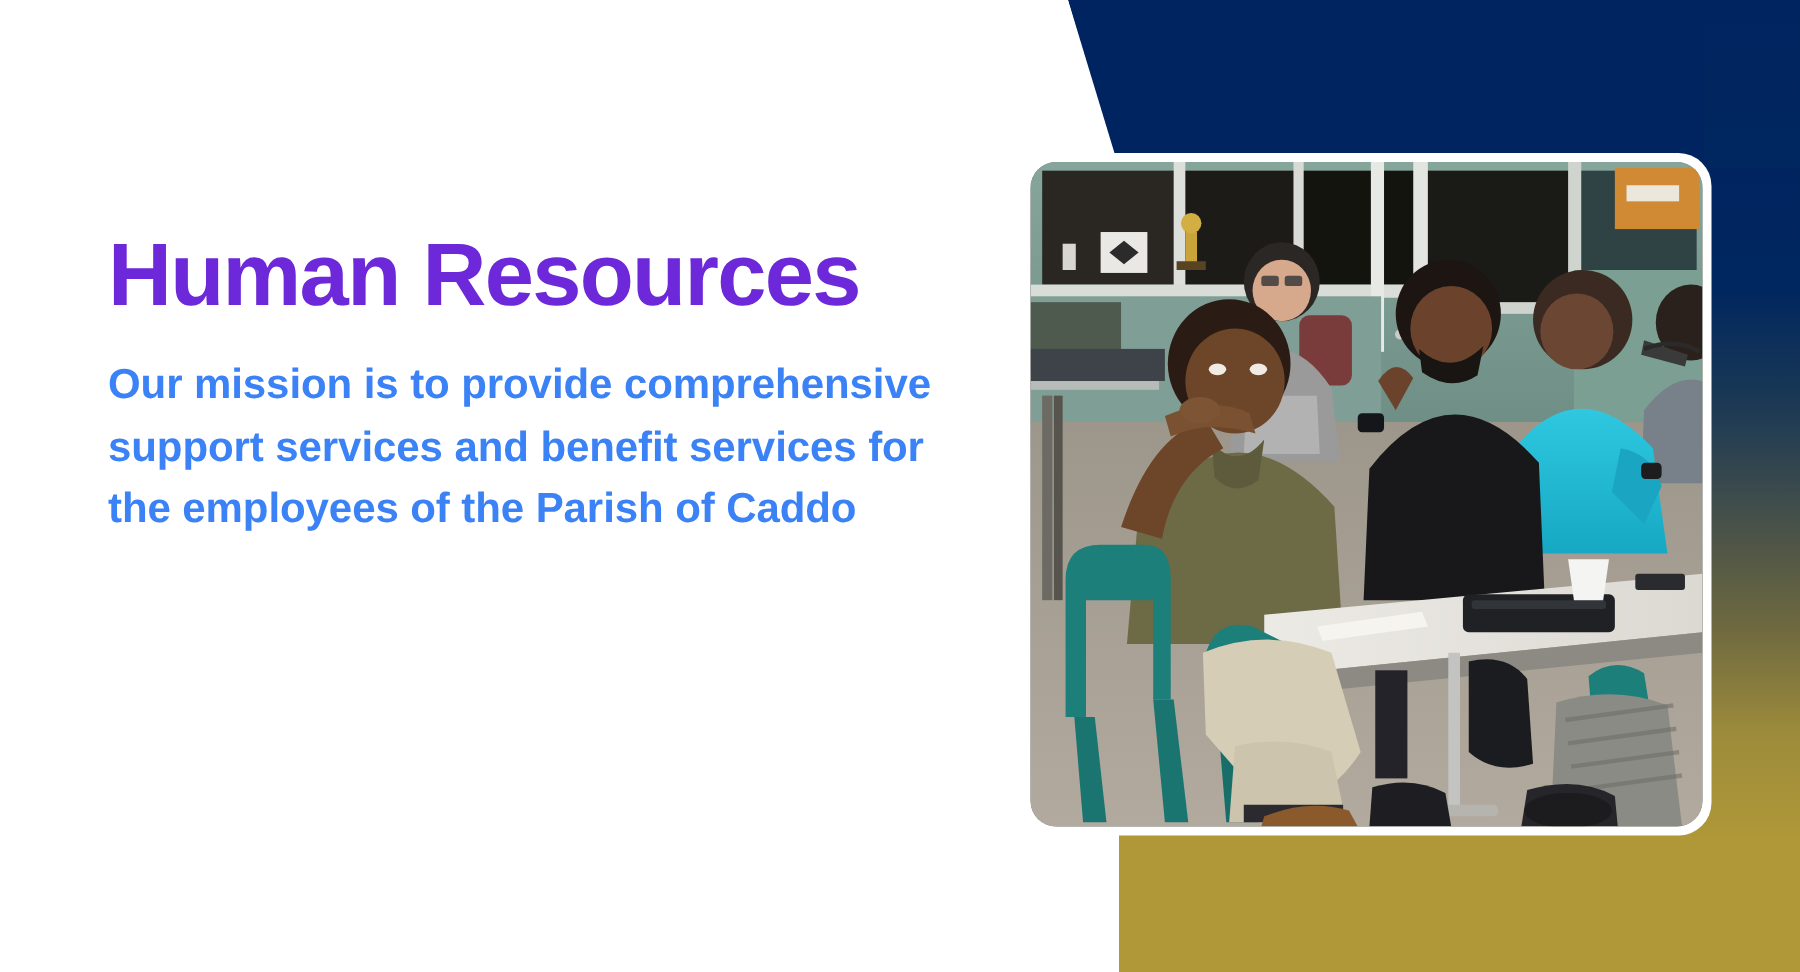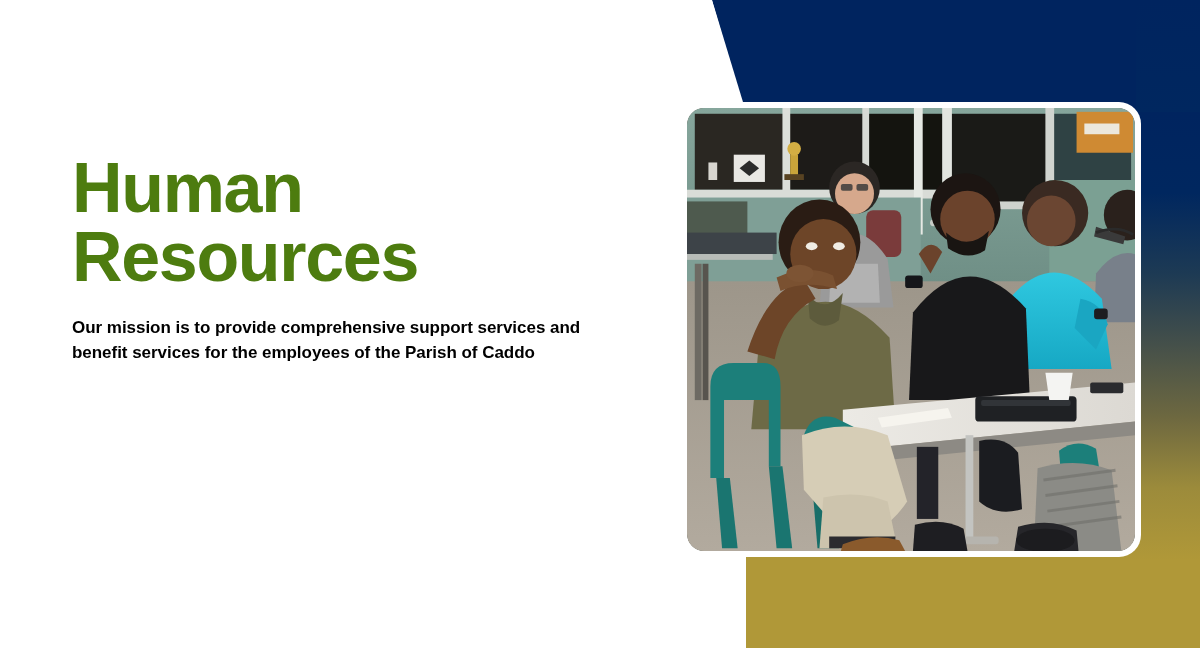--- a/index.html
+++ b/index.html
@@ -30,34 +30,34 @@
   .text-block{
     position:absolute;
     left:72px;
     top:154px;
     width:560px;
     z-index:5;
   }
   .headline{
     font-family:"Liberation Sans", sans-serif;
     font-weight:700;
-    font-size:70px;
+    font-size:59px;
     line-height:0.99;
     letter-spacing:-0.019em;
-    color:#4d7c0f;
+    color:#6d28d9;
     white-space:pre-line;
   }
   .subhead{
     margin-top:23px;
     font-family:"Liberation Sans", sans-serif;
     font-weight:700;
-    font-size:17px;
+    font-size:28px;
     line-height:1.47;
     letter-spacing:-0.002em;
-    color:#000000;
+    color:#3b82f6;
     max-width:552px;
   }
 
   
   .photo-card{
     position:absolute;
     left:681px;
     top:102px;
     width:460px;
     height:455px;

